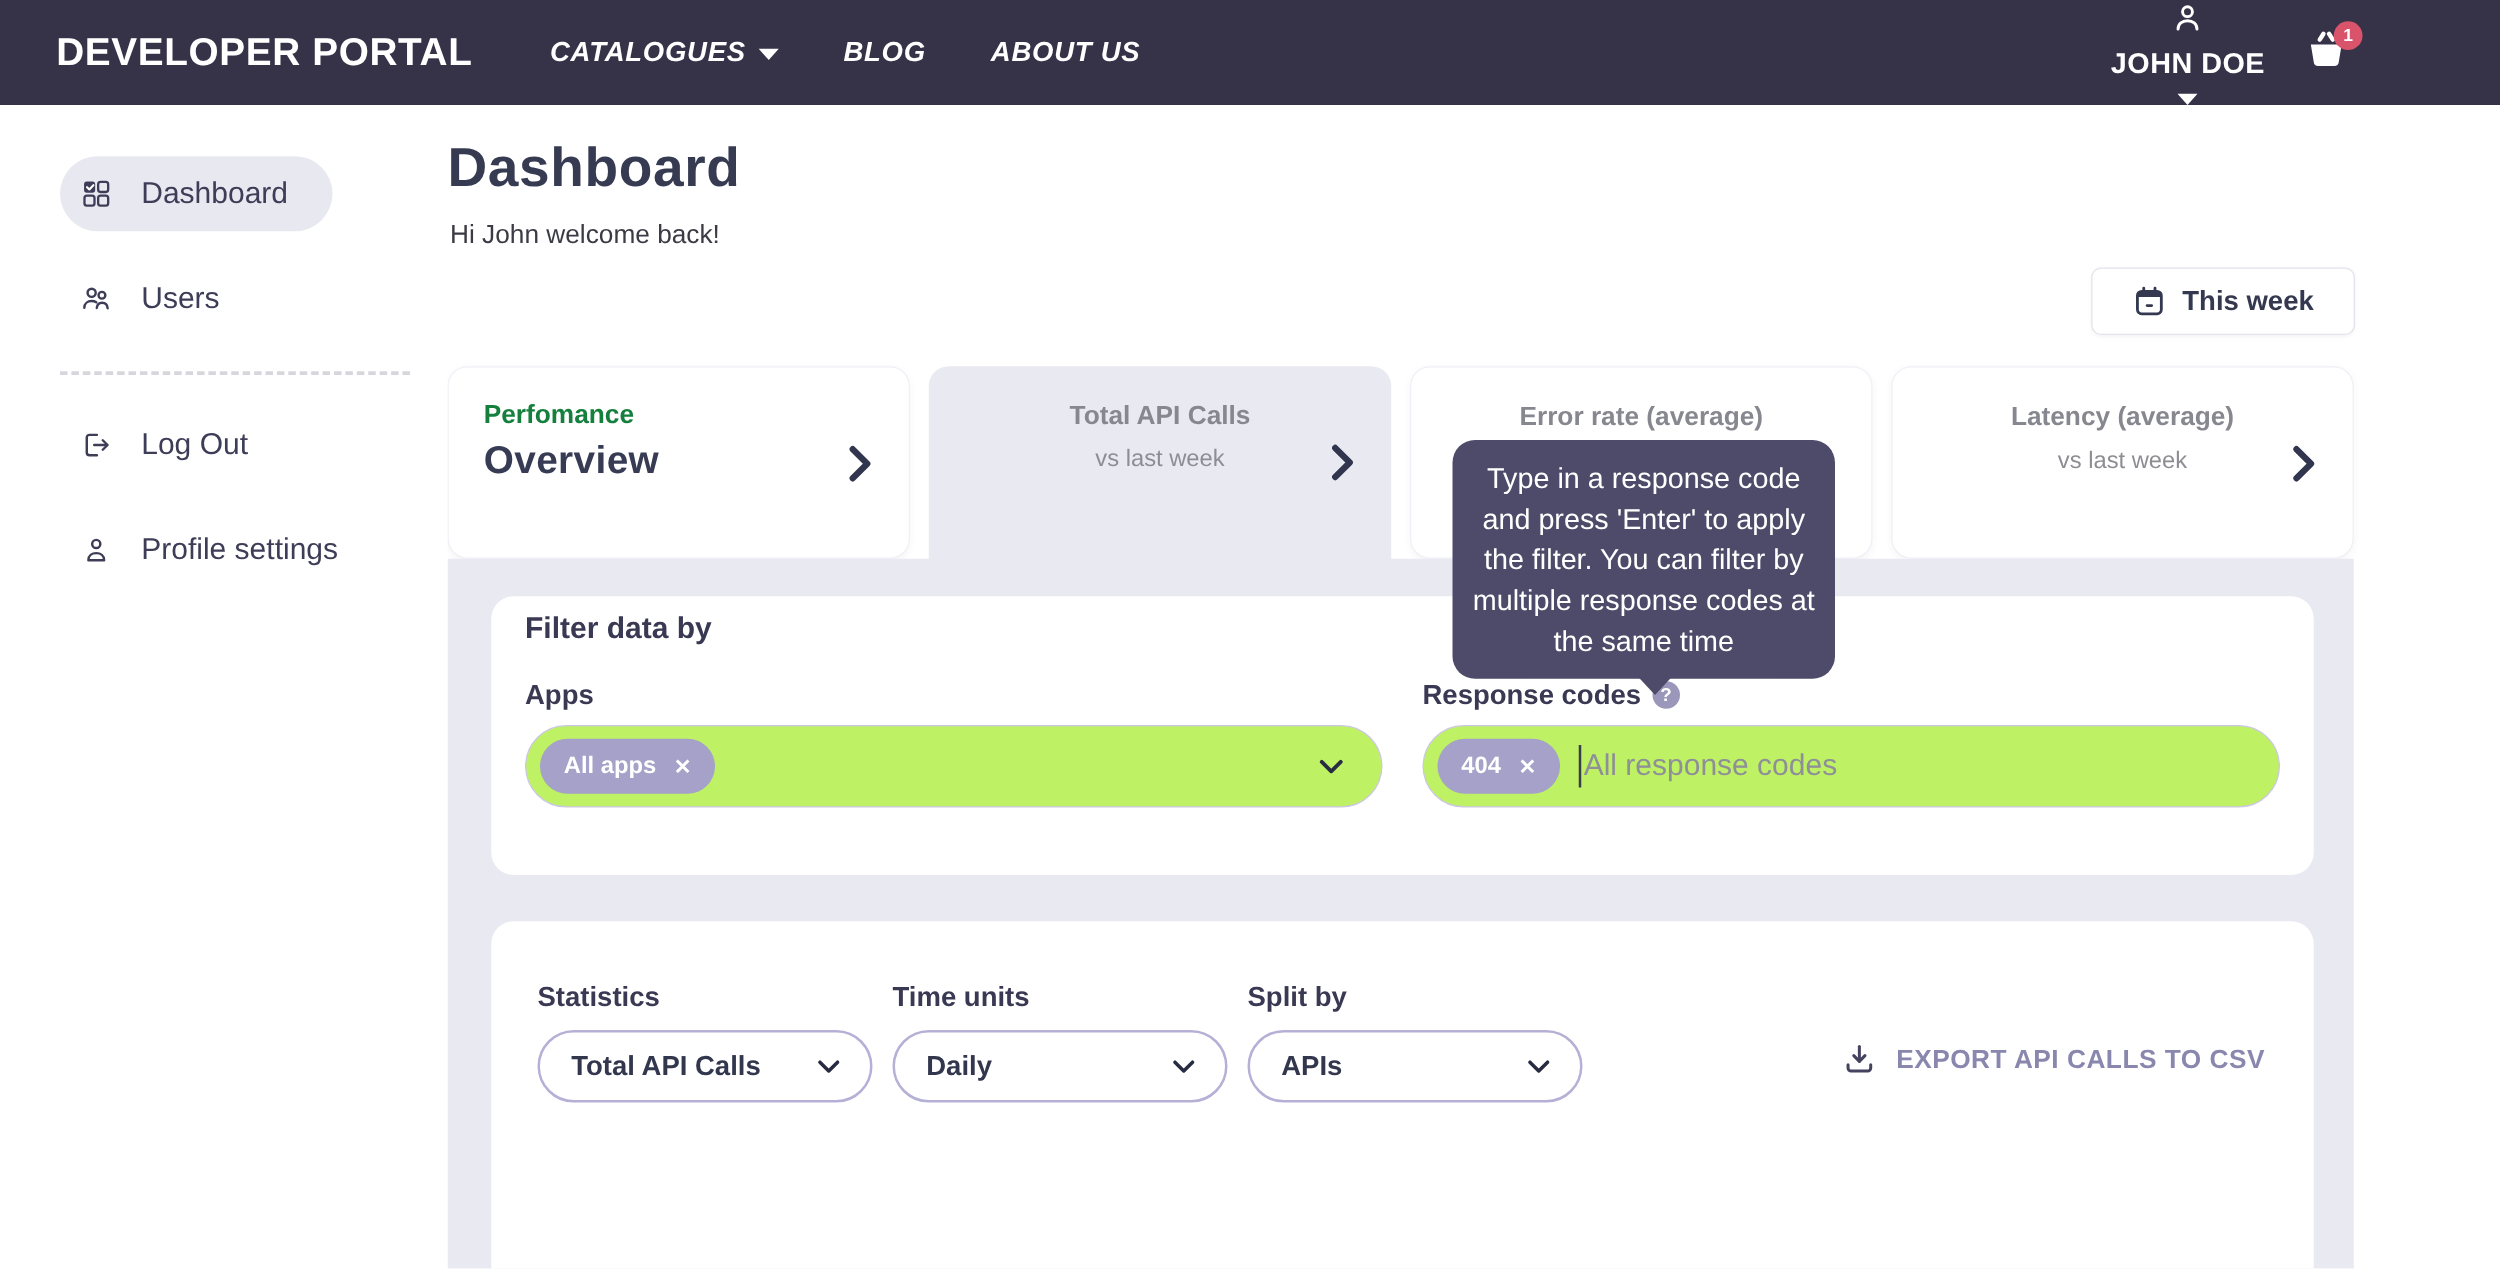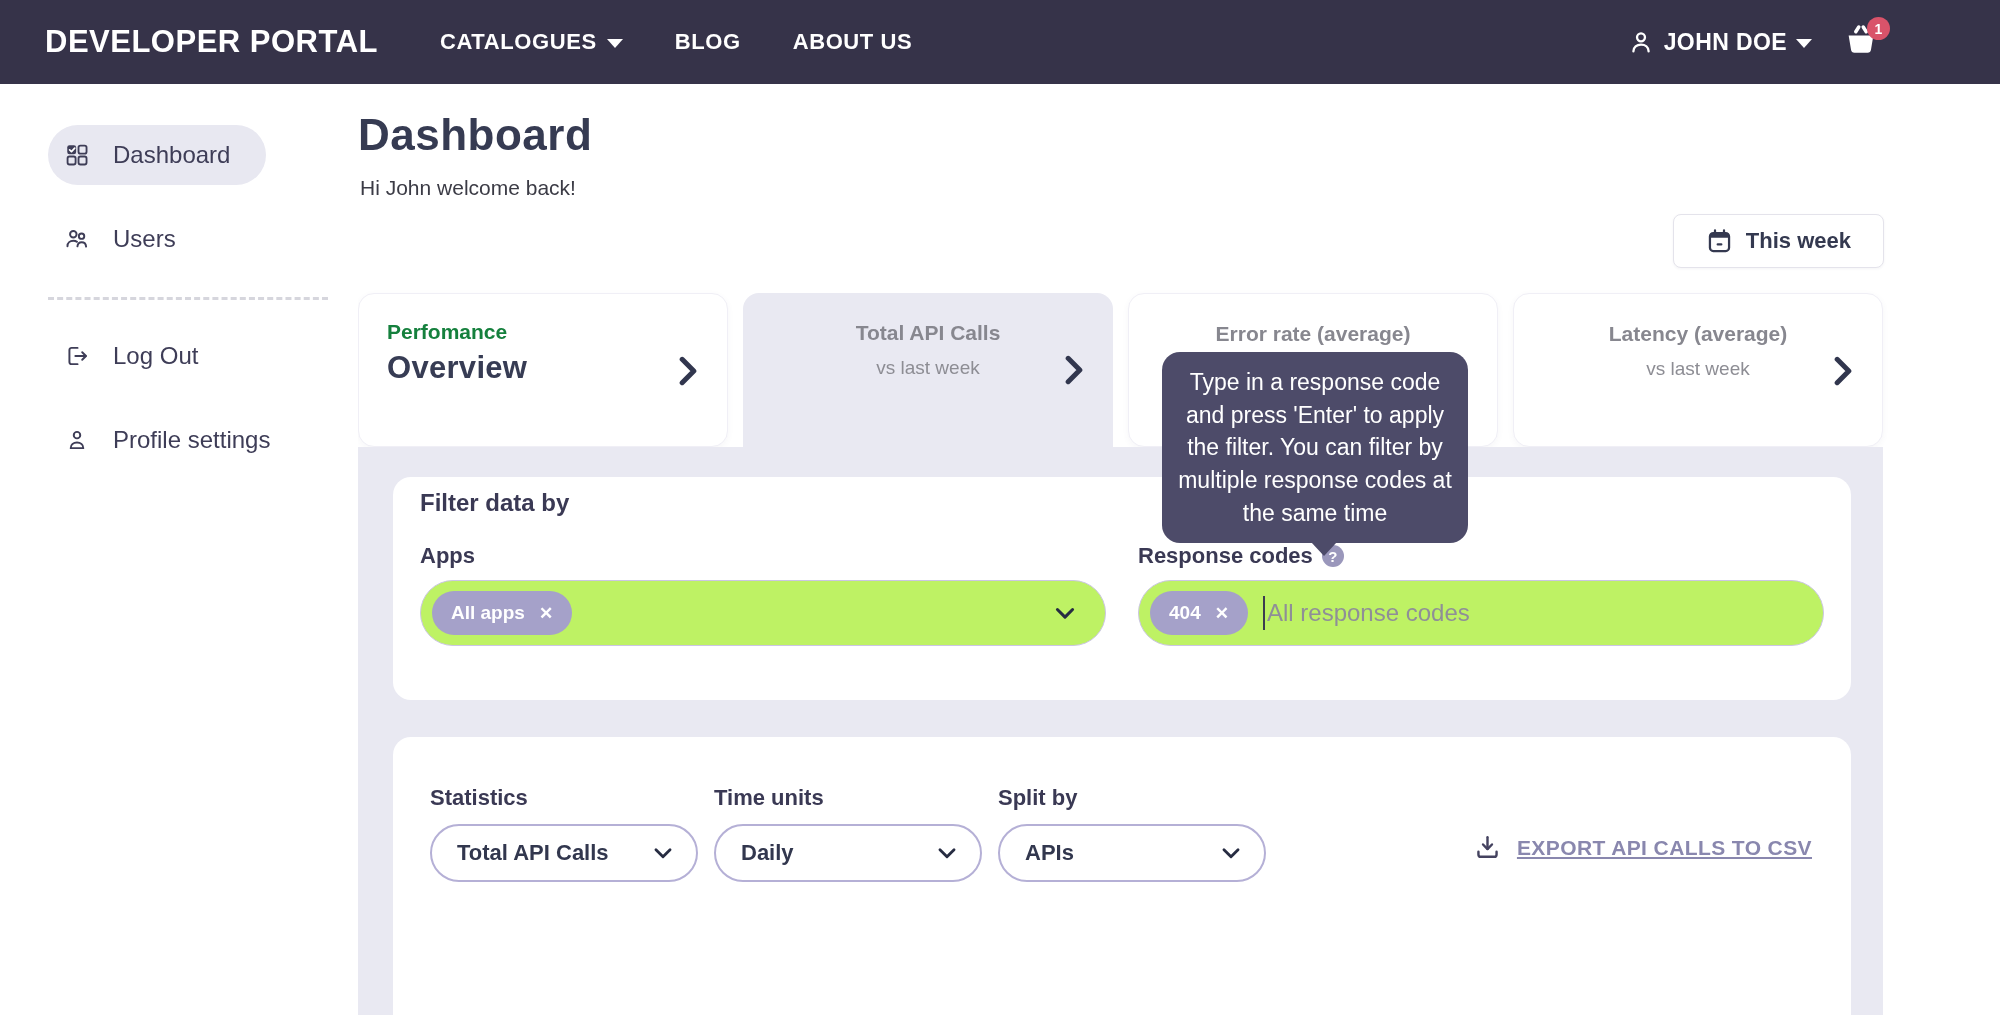--- a/index.html
+++ b/index.html
@@ -5,24 +5,24 @@
   * { margin:0; padding:0; box-sizing:border-box; }
   html,body { background:#fff; }
   body { font-family:"Liberation Sans", sans-serif; color:#3e3d57; }
   .screen { position:relative; width:2000px; height:1015px; background:#fff; overflow:hidden; }
 
   
   .topbar { position:absolute; top:0; left:0; width:2000px; height:84px; background:#363349;
             display:flex; align-items:center; color:#fff; z-index:30; }
   .brand { margin-left:45px; font-size:31px; font-weight:bold; letter-spacing:.5px; white-space:nowrap; }
   .topnav { display:flex; align-items:center; margin-left:62px; gap:52px; }
-  .nav-item { font-size:22px; font-weight:bold; letter-spacing:.6px; display:flex; align-items:center; gap:10px; cursor:pointer; white-space:nowrap; }
+  .nav-item { font-size:22px; font-weight:bold; letter-spacing:.6px; display:flex; align-items:center; gap:10px; cursor:pointer; white-space:nowrap;font-style:italic; }
   .tri-down { width:0; height:0; border-left:8px solid transparent; border-right:8px solid transparent; border-top:9px solid #fff; margin-top:2px; }
   .topbar-right { margin-left:auto; margin-right:120px; display:flex; align-items:center; }
-  .user-chip { display:flex; align-items:center; gap:9px; cursor:pointer; }
+  .user-chip { display:flex; align-items:center; gap:9px; cursor:pointer;flex-direction:column; }
   .user-name { font-size:23px; font-weight:bold; letter-spacing:.4px; }
   .basket-wrap { position:relative; margin-left:30px; cursor:pointer; }
   .badge { position:absolute; top:-4px; right:-10px; width:23px; height:23px; border-radius:50%;
            background:#d9536a; color:#fff; font-size:14px; font-weight:bold;
            display:flex; align-items:center; justify-content:center; }
 
   
   .sidebar { position:absolute; top:84px; left:0; width:358px; height:931px; background:#fff; padding-top:41px; z-index:5; }
   .side-item { display:flex; align-items:center; width:max-content; min-width:207px; height:60px;
                margin-left:48px; margin-bottom:24px; padding:0 36px 0 16px; border-radius:30px;
@@ -74,21 +74,21 @@
   .rc-input::placeholder { color:#8f8f97; opacity:1; }
 
   .stats-panel { top:290px; height:420px; padding:48px 27px 0 37px; }
   .controls-row { display:flex; gap:16px; }
   .control { width:268px; }
   .dd-pill { margin-top:13px; height:58px; border:2px solid #b5b0d6; border-radius:29px; background:#fff;
              display:flex; align-items:center; padding:0 20px 0 25px; font-size:22px; font-weight:bold;
              color:#32374e; cursor:pointer; }
   .dd-pill .dd-chev { margin-left:auto; }
   .export-btn { position:absolute; right:39px; top:96px; display:flex; align-items:center; gap:15px;
-                color:#8987ae; font-size:21px; font-weight:bold; letter-spacing:.4px; cursor:pointer; white-space:nowrap;text-decoration:underline; }
+                color:#8987ae; font-size:21px; font-weight:bold; letter-spacing:.4px; cursor:pointer; white-space:nowrap; }
 
   
   .tooltip { position:absolute; top:268px; left:804px; width:306px; background:#4d4b69; color:#fff;
              border-radius:18px; padding:14px 16px; font-size:23px; line-height:1.42; text-align:center; z-index:20; }
   .tooltip-tail { position:absolute; bottom:-13px; left:149px; width:0; height:0;
                   border-left:13px solid transparent; border-right:13px solid transparent;
                   border-top:14px solid #4d4b69; }
 </style>
 </head>
 <body>

